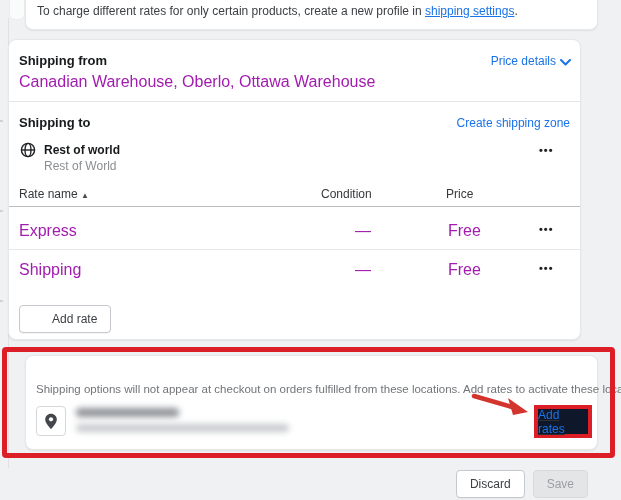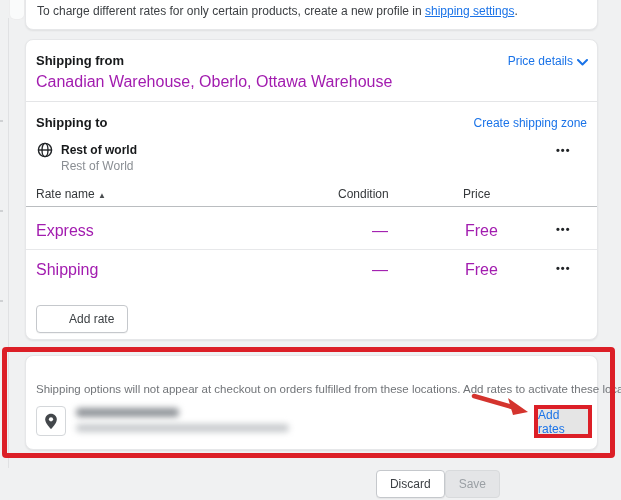--- a/index.html
+++ b/index.html
@@ -23,21 +23,21 @@
   .left-corner { position:absolute; left:9px; top:-6px; width:16px; height:26px; background:#fafbfb; border-radius:0 0 6px 6px; border:1px solid #ededee; border-top:none; }
   .left-tick { position:absolute; left:0; width:3px; height:2px; background:#cfd1d3; }
 
   
   .notice-card { left:25px; top:-14px; width:573px; height:44px; }
   .notice-text { position:absolute; left:11px; bottom:11px; font-size:12px; color:#3d4044; white-space:nowrap; }
   a.link { color:#1a73e8; text-decoration:none; cursor:pointer; }
   a.link.u { text-decoration:underline; }
 
   
-  .main-card { left:25px; top:39px; width:573px; height:301px; }
+  .main-card { left:8px; top:39px; width:573px; height:301px; }
   .sec-title { position:absolute; font-size:13px; font-weight:700; color:#17191b; }
   .right-link { position:absolute; font-size:12px; }
   .muted { color:#6f7377; }
   .divider { position:absolute; left:0; width:100%; height:1px; background:#e4e5e7; }
   .zone-globe { position:absolute; left:11px; top:102px; width:16px; height:16px; }
   .zone-name { position:absolute; left:35px; top:103px; font-size:12px; font-weight:700; color:#17191b; }
   .zone-sub { position:absolute; left:35px; top:119px; font-size:12px; color:#8a8e93; }
   .kebab { position:absolute; left:530px; font-size:11px; font-weight:700; letter-spacing:1px; color:#202326; cursor:pointer; }
   .th { position:absolute; font-size:12px; color:#35383b; }
   .cell { position:absolute; font-size:16px; color:#a21caf; }
@@ -63,28 +63,28 @@
   .pin-box {
     position:absolute; left:10px; top:50px; width:30px; height:30px;
     border:1px solid #d4d7da; border-radius:4px; background:#fff;
     display:flex; align-items:center; justify-content:center;
   }
   .blur-bar { position:absolute; border-radius:4px; filter:blur(3px); }
   .blur-1 { left:50px; top:52px; width:103px; height:9px; background:#8f9398; }
   .blur-2 { left:50px; top:68px; width:213px; height:8px; background:#c6c9cc; }
   .add-rates-box {
     position:absolute; left:508px; top:49px; width:58px; height:33px;
-    border:4px solid #dc1f27; background:#e5e5e5; z-index:6;
-    display:flex; align-items:center; justify-content:center;
+    border:4px solid #dc1f27; background:#0f172a; z-index:6;
+    display:flex; align-items:center; justify-content:center;text-decoration:underline;
   }
   .add-rates-box a { font-size:12px; }
   .red-arrow { position:absolute; left:470px; top:390px; z-index:7; pointer-events:none; }
 
   
-  .footer { position:absolute; top:470px; left:0; width:500px; display:flex; justify-content:flex-end; }
+  .footer { position:absolute; top:470px; left:0; width:588px; display:flex; justify-content:flex-end; gap:8px; }
   .btn-disabled {
     background:#e4e5e7; border:1px solid #d8dadc; color:#9ba0a5;
     box-shadow:none; cursor:default;
   }
 </style>
 </head>
 <body>
 
 <div class="left-corner"></div>
 <div class="left-line"></div>

